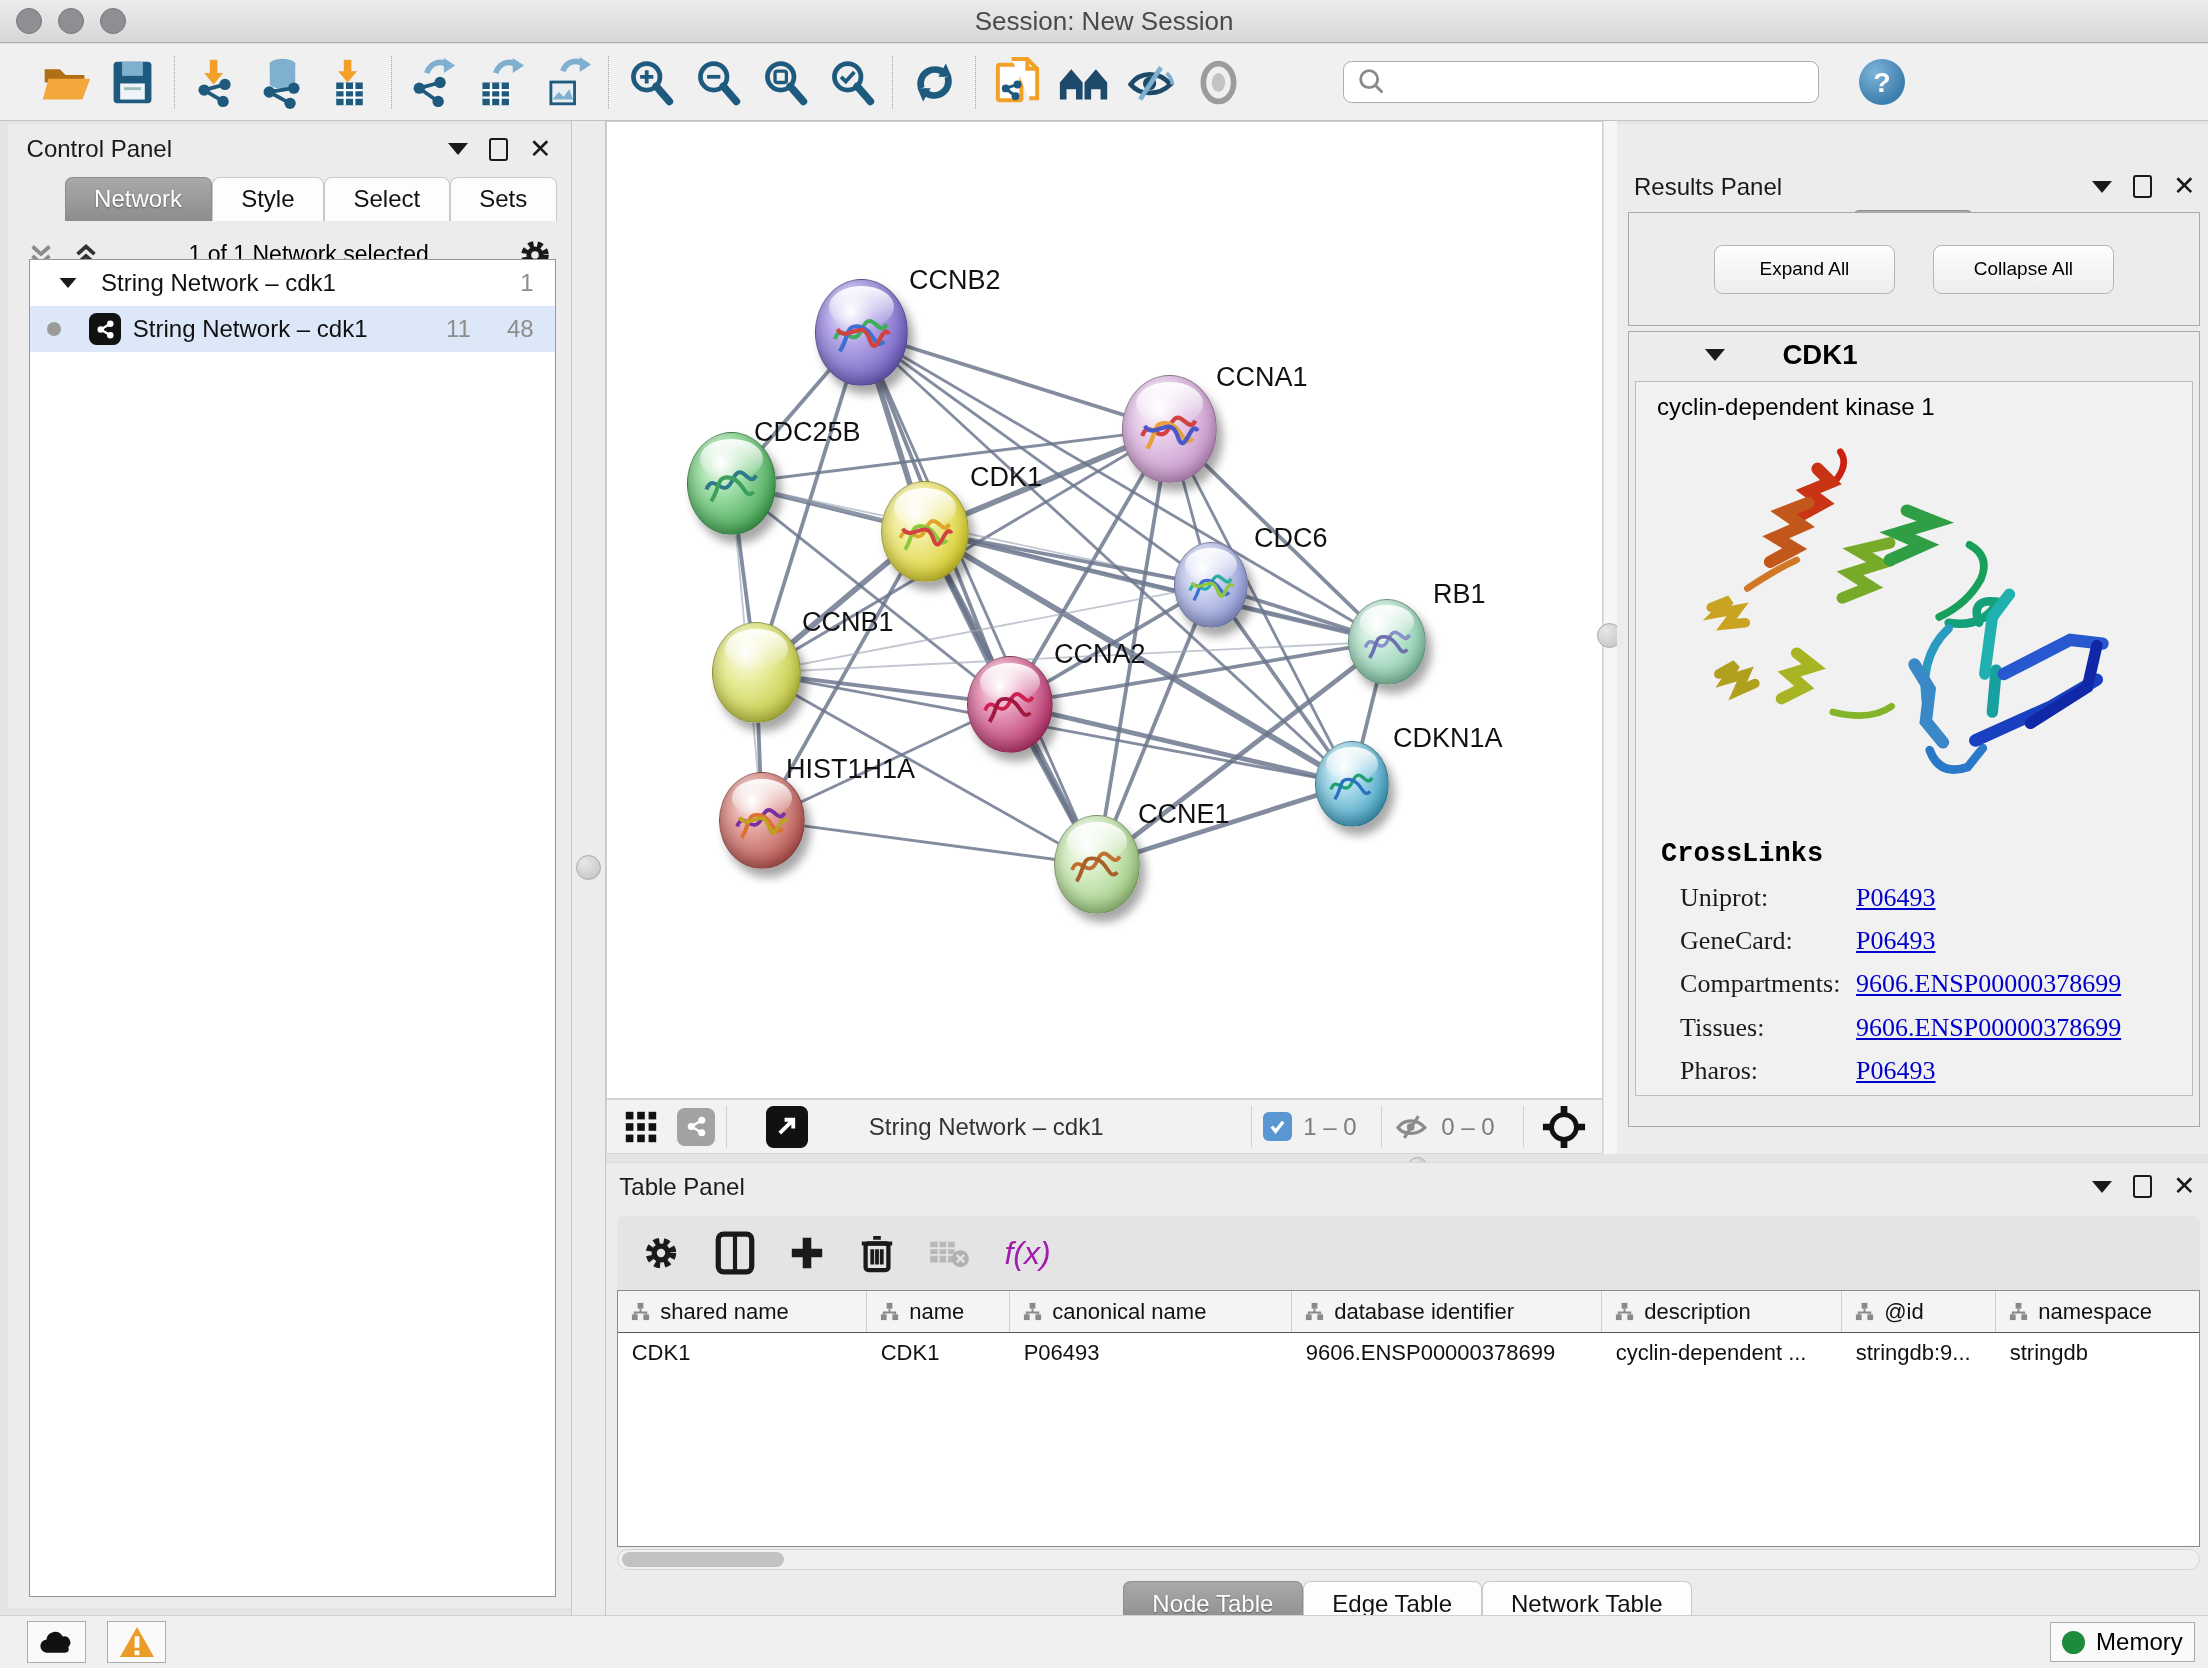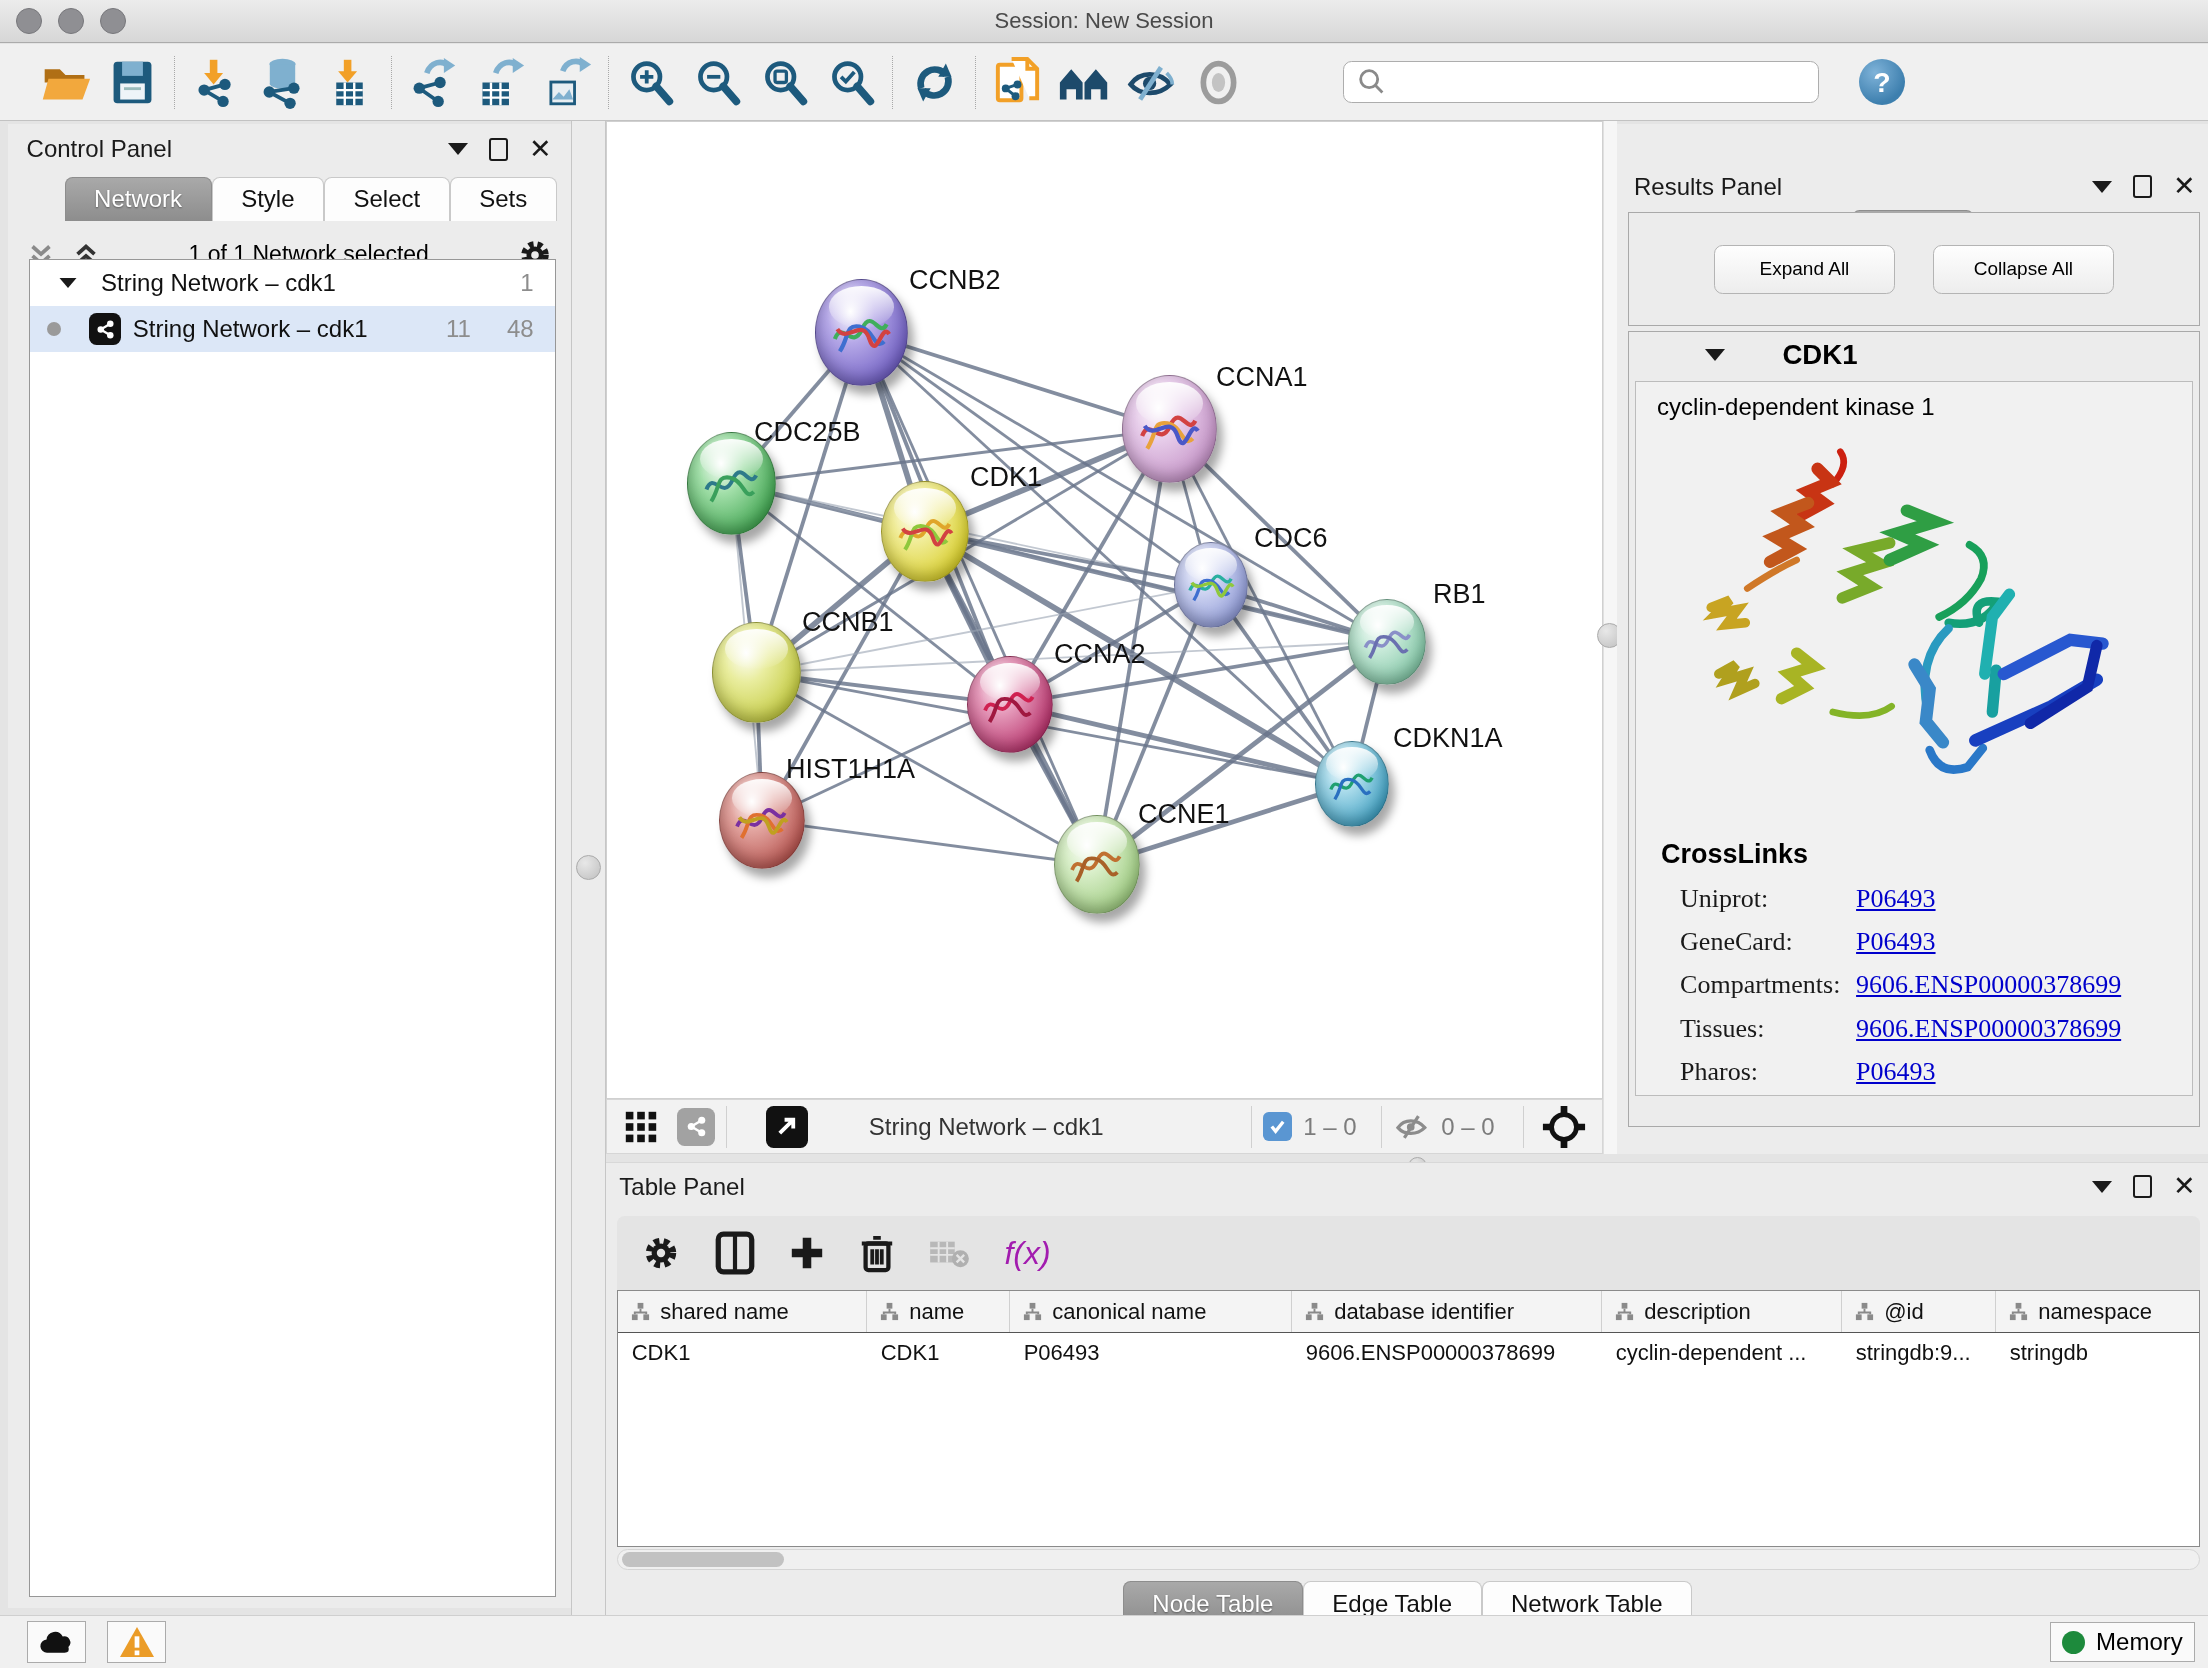--- a/index.html
+++ b/index.html
@@ -5,21 +5,21 @@
   * { margin:0; padding:0; box-sizing:border-box; }
   html,body { width:2208px; height:1668px; }
   body { font-family:"Liberation Sans","DejaVu Sans",sans-serif; background:#e4e4e4; position:relative; overflow:hidden; }
   .abs { position:absolute; }
 
   
   #titlebar { left:0; top:0; width:2208px; height:43px;
     background:linear-gradient(#ececec,#d7d7d7); border-bottom:1px solid #ababab;
     display:flex; align-items:center; }
   .traffic { width:26px; height:26px; border-radius:50%; background:#8f8f93; border:1px solid #77777b; margin-left:16px; }
-  #title-text { position:absolute; left:0; right:0; text-align:center; font-size:22px; color:#4a4a4a; }
+  #title-text { position:absolute; left:0; right:0; text-align:center; font-size:26px; color:#4a4a4a; }
 
   
   #toolbar { left:0; top:44px; width:2208px; height:77px; background:#f0f0f0;
     border-bottom:1px solid #c2c2c2; display:flex; align-items:center; }
   .tbtn { width:67px; height:63px; display:flex; align-items:center; justify-content:center; border-radius:5.7px; }
   .tsep { width:0; height:53px; border-left:1.9px dotted #a8a8a8; margin:0 7.6px; }
   #search-wrap { margin-left:91px; width:476px; height:42px; background:#fff; border:1px solid #adadad;
     border-radius:8.6px; display:flex; align-items:center; }
   #search-input { border:none; outline:none; flex:1; height:36px; font-size:23px; background:transparent; }
   #help-btn { width:46px; height:46px; margin-left:40px; border-radius:50%;
@@ -73,21 +73,21 @@
   #rp-tab-row { display:flex; justify-content:center; margin-top:5.7px; }
   #rp-box1 { position:absolute; left:11.4px; top:88px; right:9.5px; height:114px; border:1px solid #a9a9a9; background:#ececec;
     display:flex; align-items:center; justify-content:center; gap:38px; }
   .rp-btn { min-width:181px; height:49px; padding:0 25px; background:linear-gradient(#fefefe,#ededed); border:1px solid #b4b4b4;
     border-radius:8.6px; font-size:19px; display:flex; align-items:center; justify-content:center; }
   #rp-box2 { position:absolute; left:11.4px; top:207px; right:9.5px; height:796px; border:1px solid #a9a9a9; background:#ececec; }
   #rp-entry-header { height:46px; display:flex; align-items:center; }
   #rp-entry-name { font-size:27.6px; font-weight:bold; }
   #rp-inner { position:absolute; left:5.7px; top:49px; right:5.7px; height:715px; background:#f1f1f1; border:1px solid #bcbcbc; }
   #rp-desc { font-size:24px; margin:11.4px 0 0 21px; }
-  #crosslinks-title { font-family:Liberation Sans, sans-serif; font-weight:bold; font-size:27px; margin:13.3px 0 0 25px; }
+  #crosslinks-title { font-family:Liberation Mono, monospace; font-weight:bold; font-size:27px; margin:13.3px 0 0 25px; }
   .cl-row { display:flex; margin:13.3px 0 0 44px; font-family:"Liberation Serif","DejaVu Serif",serif; font-size:26px; }
   .cl-label { width:176px; color:#1a1a1a; }
   .cl-link { color:#0000cc; text-decoration:underline; }
 
   
   #table-panel { left:606px; top:1162px; width:1603px; height:453px; background:#ececec; border-top:1px solid #d8d8d8; }
   #tp-header { display:flex; align-items:center; padding:9.5px 13.3px 0 13.3px; }
   #tp-toolbar { position:absolute; left:11.4px; top:53px; right:9.5px; height:74px; background:#e4e4e4; border-radius:7.6px 7.6px 0 0;
     display:flex; align-items:center; gap:32px; padding-left:23px; }
   #fx-label { font-family:Liberation Sans, sans-serif; font-style:italic; font-size:32px; color:#a21caf; }

